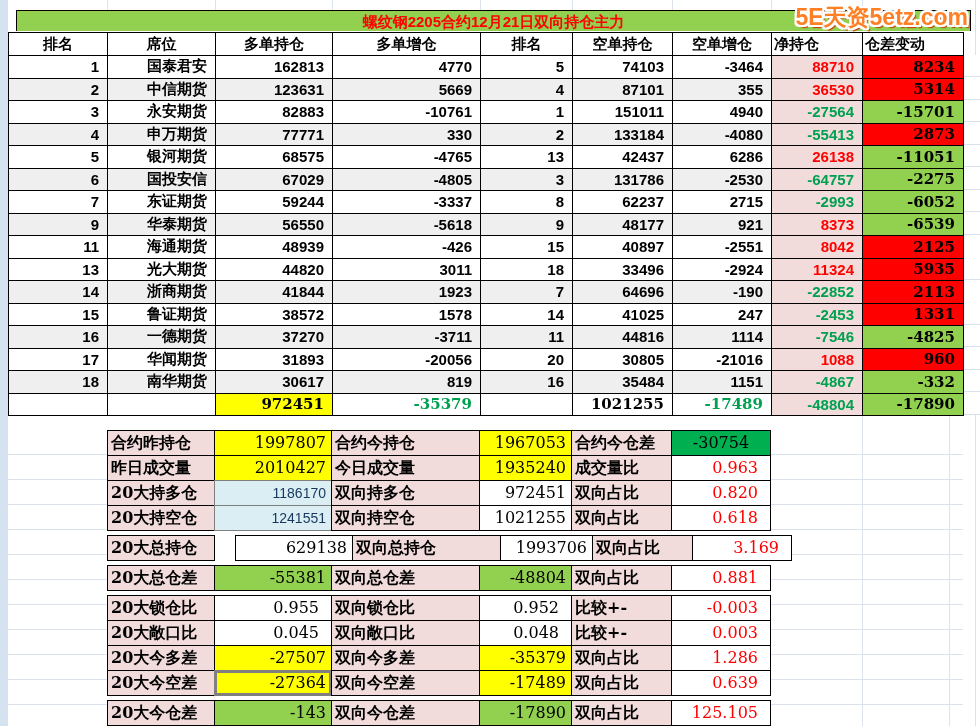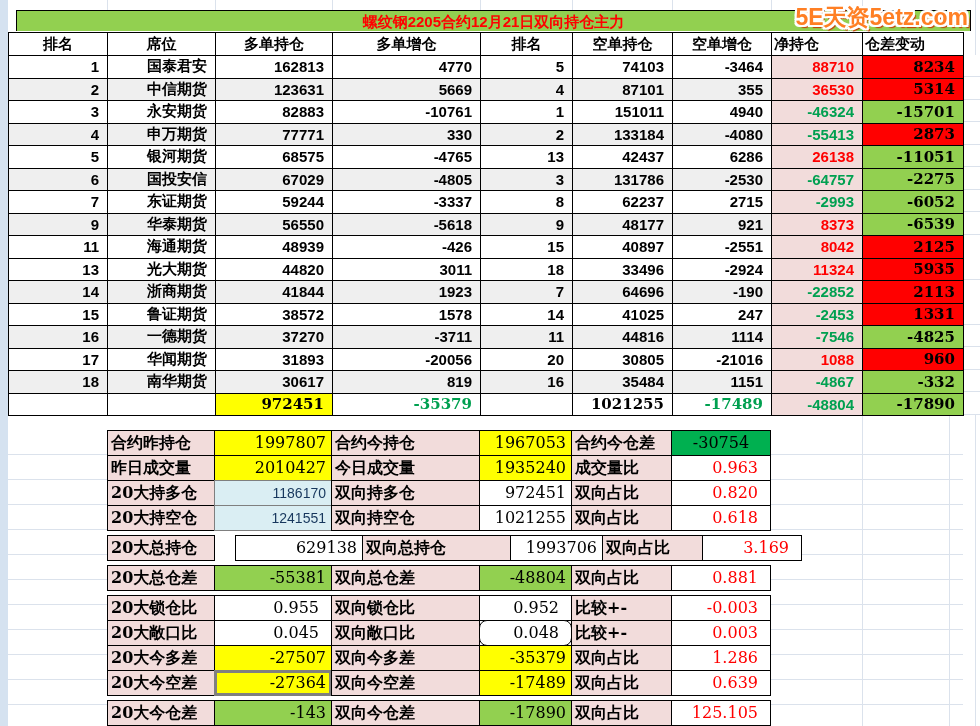--- a/index.html
+++ b/index.html
@@ -134,21 +134,21 @@
           <td class="chg posbg">5314</td>
         </tr>
         <tr>
           <td>3</td>
           <td class="seat">永安期货</td>
           <td>82883</td>
           <td>-10761</td>
           <td>1</td>
           <td>151011</td>
           <td>4940</td>
-          <td class="net neg">-46324</td>
+          <td class="net neg">-27564</td>
           <td class="chg negbg">-15701</td>
         </tr>
         <tr class="shade">
           <td>4</td>
           <td class="seat">申万期货</td>
           <td>77771</td>
           <td>330</td>
           <td>2</td>
           <td>133184</td>
           <td>-4080</td>
@@ -320,21 +320,21 @@
       <div class="srow" style="top: 505px;">
         <div class="scell slabel" style="width: 108px;">20大持空仓</div>
         <div class="scell sval ltblue" style="width: 118px;">1241551</div>
         <div class="scell slabel" style="width: 149px;">双向持空仓</div>
         <div class="scell sval" style="width: 93px;">1021255</div>
         <div class="scell slabel" style="width: 101px;">双向占比</div>
         <div class="scell sval redtext ratio" style="width: 100px;">0.618</div>
       </div>
       <div class="srow" style="top: 535px;">
         <div class="scell slabel" style="width: 108px;">20大总持仓</div>
-        <div class="scell sval" style="width: 128px; margin-left: 20px;">629138</div>
+        <div class="scell sval" style="width: 118px; margin-left: 20px;">629138</div>
         <div class="scell slabel" style="width: 149px;">双向总持仓</div>
         <div class="scell sval" style="width: 93px;">1993706</div>
         <div class="scell slabel" style="width: 101px;">双向占比</div>
         <div class="scell sval redtext ratio" style="width: 100px;">3.169</div>
       </div>
       <div class="srow" style="top: 565px;">
         <div class="scell slabel" style="width: 108px;">20大总仓差</div>
         <div class="scell sval green" style="width: 118px;">-55381</div>
         <div class="scell slabel" style="width: 149px;">双向总仓差</div>
         <div class="scell sval green" style="width: 93px;">-48804</div>
@@ -346,21 +346,21 @@
         <div class="scell sval ratio" style="width: 118px;">0.955</div>
         <div class="scell slabel" style="width: 149px;">双向锁仓比</div>
         <div class="scell sval ratio" style="width: 93px;">0.952</div>
         <div class="scell slabel" style="width: 101px;">比较+-</div>
         <div class="scell sval redtext ratio" style="width: 100px;">-0.003</div>
       </div>
       <div class="srow" style="top: 620px;">
         <div class="scell slabel" style="width: 108px;">20大敞口比</div>
         <div class="scell sval ratio" style="width: 118px;">0.045</div>
         <div class="scell slabel" style="width: 149px;">双向敞口比</div>
-        <div class="scell sval ratio" style="width: 93px; border-radius: 8px;">0.048</div>
+        <div class="scell sval ratio" style="width: 93px;">0.048</div>
         <div class="scell slabel" style="width: 101px;">比较+-</div>
         <div class="scell sval redtext ratio" style="width: 100px;">0.003</div>
       </div>
       <div class="srow" style="top: 645px;">
         <div class="scell slabel" style="width: 108px;">20大今多差</div>
         <div class="scell sval yellow" style="width: 118px;">-27507</div>
         <div class="scell slabel" style="width: 149px;">双向今多差</div>
         <div class="scell sval yellow" style="width: 93px;">-35379</div>
         <div class="scell slabel" style="width: 101px;">双向占比</div>
         <div class="scell sval redtext ratio" style="width: 100px;">1.286</div>

